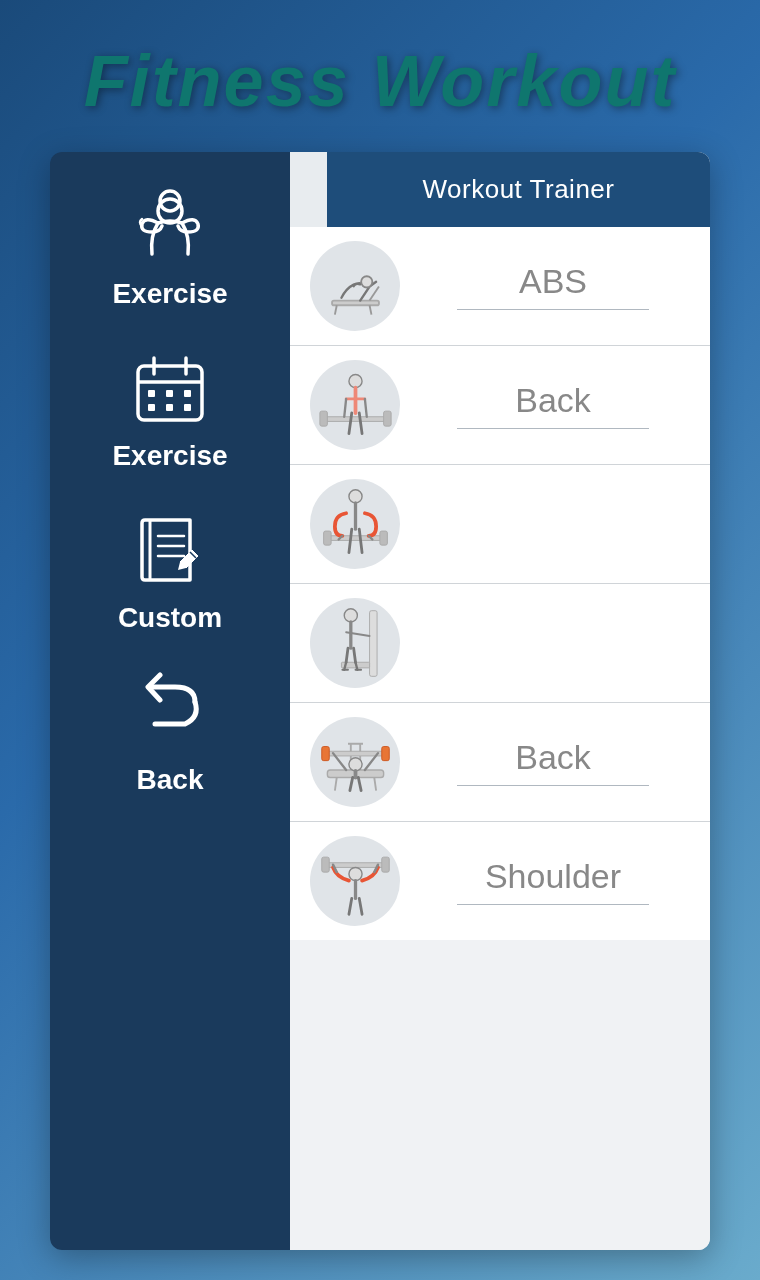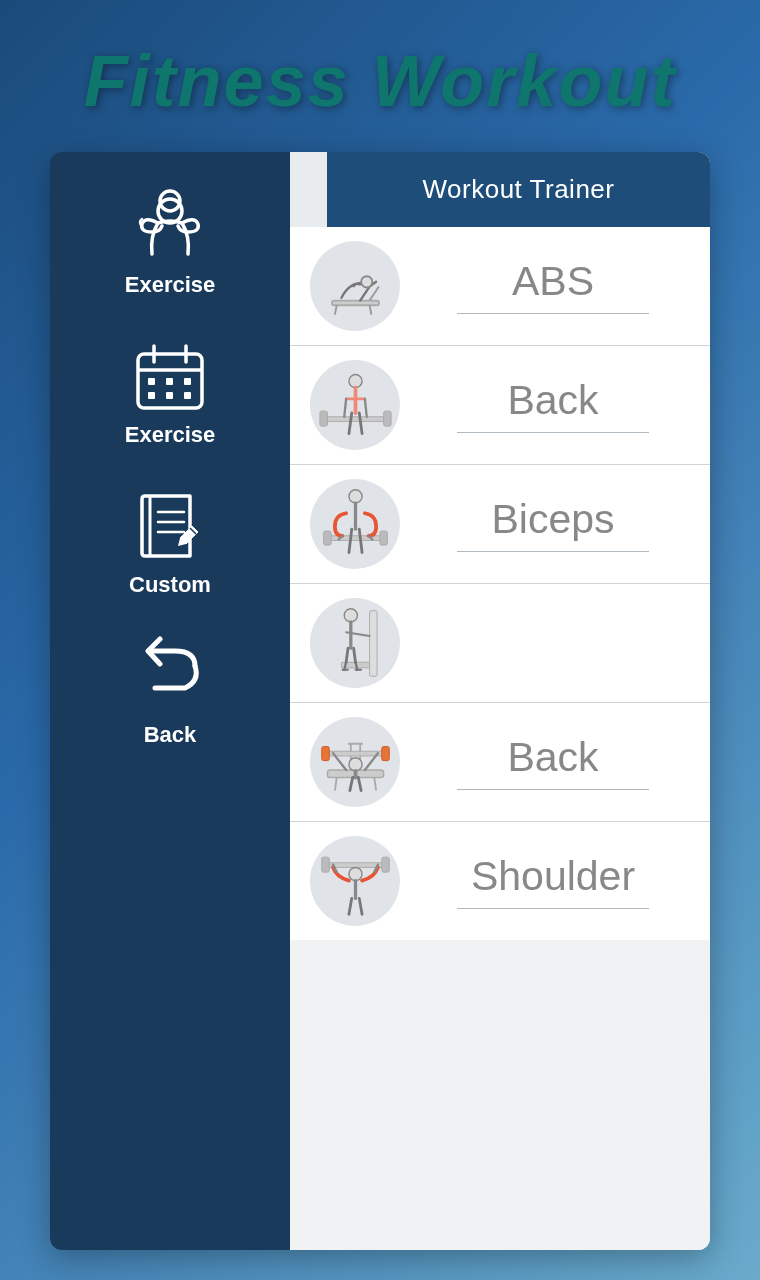--- a/index.html
+++ b/index.html
@@ -65,23 +65,23 @@
     .sidebar-icon {
       width: 80px;
       height: 80px;
       display: flex;
       align-items: center;
       justify-content: center;
     }
 
     .sidebar-label {
       color: white;
-      font-size: 22px;
+      font-size: 28px;
       font-weight: bold;
-      margin-top: 6px;
+      margin-top: 12px;
     }
 
     
     .content {
       flex: 1;
       background: #e8ecef;
       display: flex;
       flex-direction: column;
     }
 
@@ -123,21 +123,21 @@
       background: #e0e4e8;
       display: flex;
       align-items: center;
       justify-content: center;
       flex-shrink: 0;
       overflow: hidden;
     }
 
     .exercise-name {
       color: #888;
-      font-size: 41px;
+      font-size: 34px;
       font-weight: 400;
       flex: 1;
       text-align: center;
     }
 
     
     .exercise-name-wrap {
       flex: 1;
       display: flex;
       flex-direction: column;
@@ -315,24 +315,20 @@
               <path d="M50 28 Q62 30 62 42 Q62 52 54 52" stroke="#e85535" stroke-width="4" fill="none" stroke-linecap="round"></path>
 
               <path d="M26 52 L22 56" stroke="#888" stroke-width="2.5" stroke-linecap="round"></path>
               <path d="M54 52 L58 56" stroke="#888" stroke-width="2.5" stroke-linecap="round"></path>
 
               <path d="M36 45 L33 70" stroke="#777" stroke-width="3" stroke-linecap="round"></path>
               <path d="M44 45 L47 70" stroke="#777" stroke-width="3" stroke-linecap="round"></path>
             </g>
           </svg>
         </div>
-        <div class="exercise-name-wrap">
-          <span class="exercise-name">Biceps</span>
-          <div class="exercise-divider"></div>
-        </div>
       </div>
 
       <div class="exercise-item">
         <div class="exercise-circle">
           <svg viewBox="0 0 80 80" width="75" height="75">
             <g fill="none">
 
               <rect x="55" y="5" width="8" height="70" rx="2" fill="#ddd" stroke="#aaa" stroke-width="1"></rect>
 
               <rect x="25" y="60" width="30" height="6" rx="1" fill="#ccc" stroke="#aaa" stroke-width="1"></rect>

